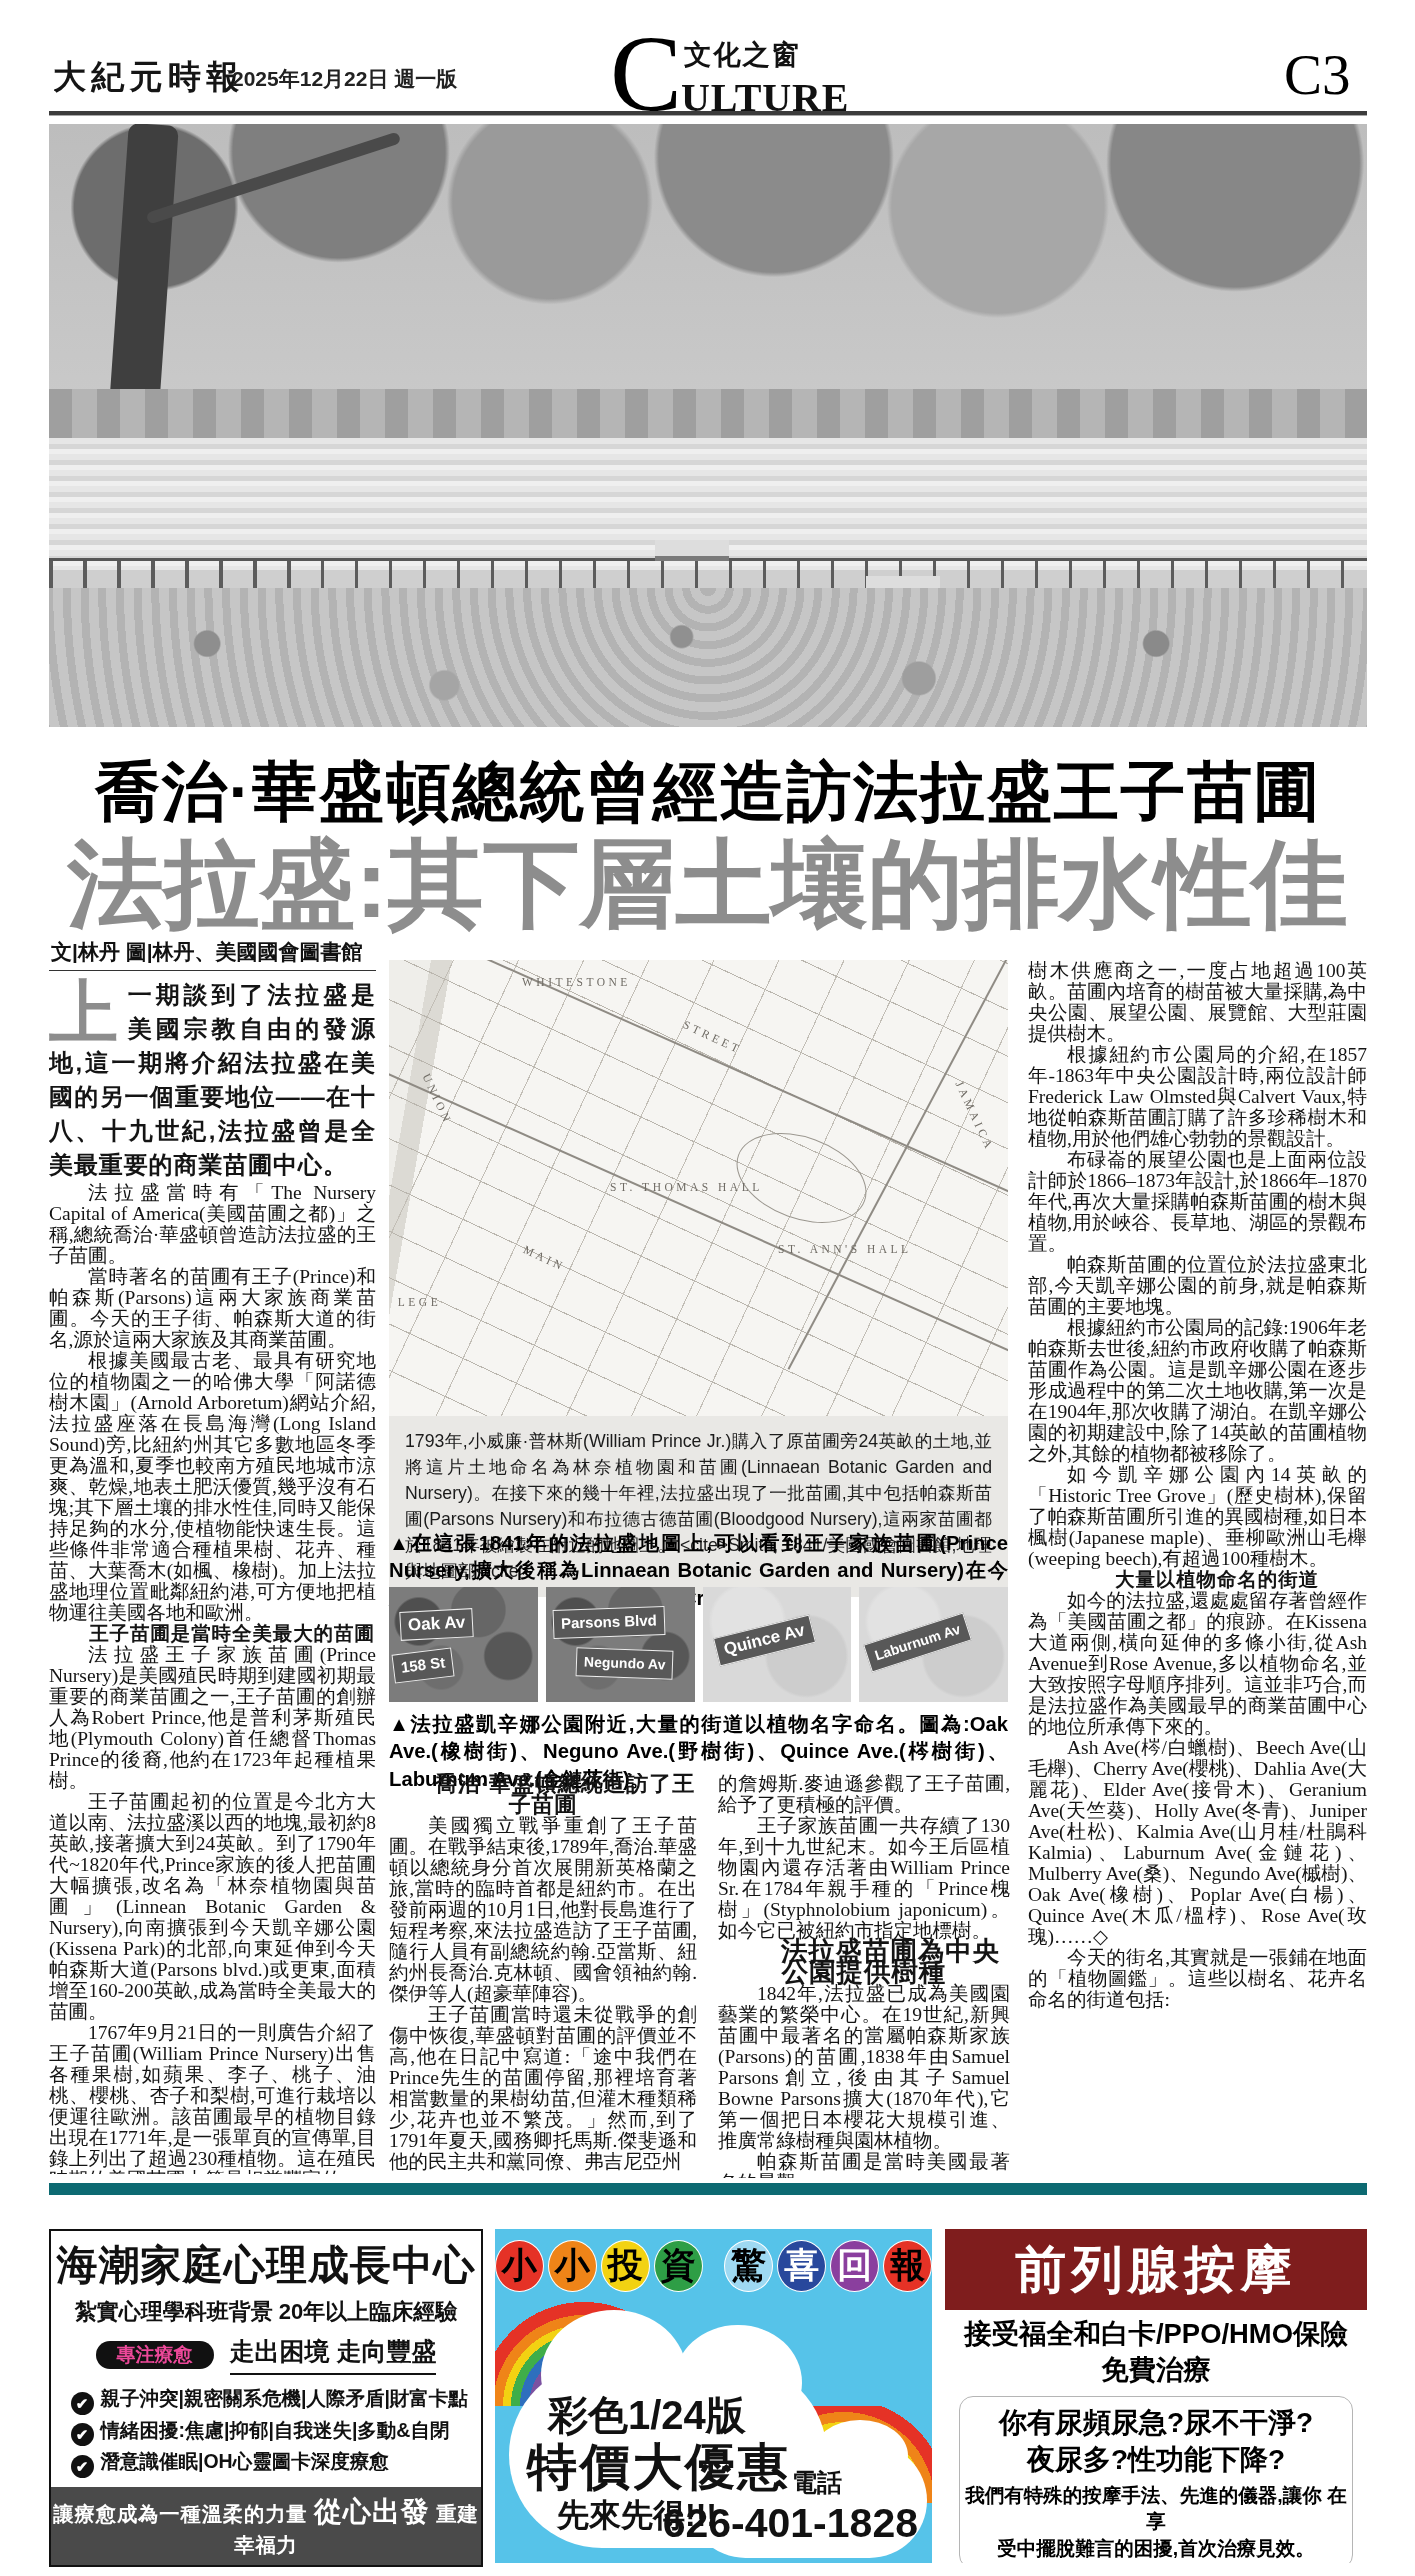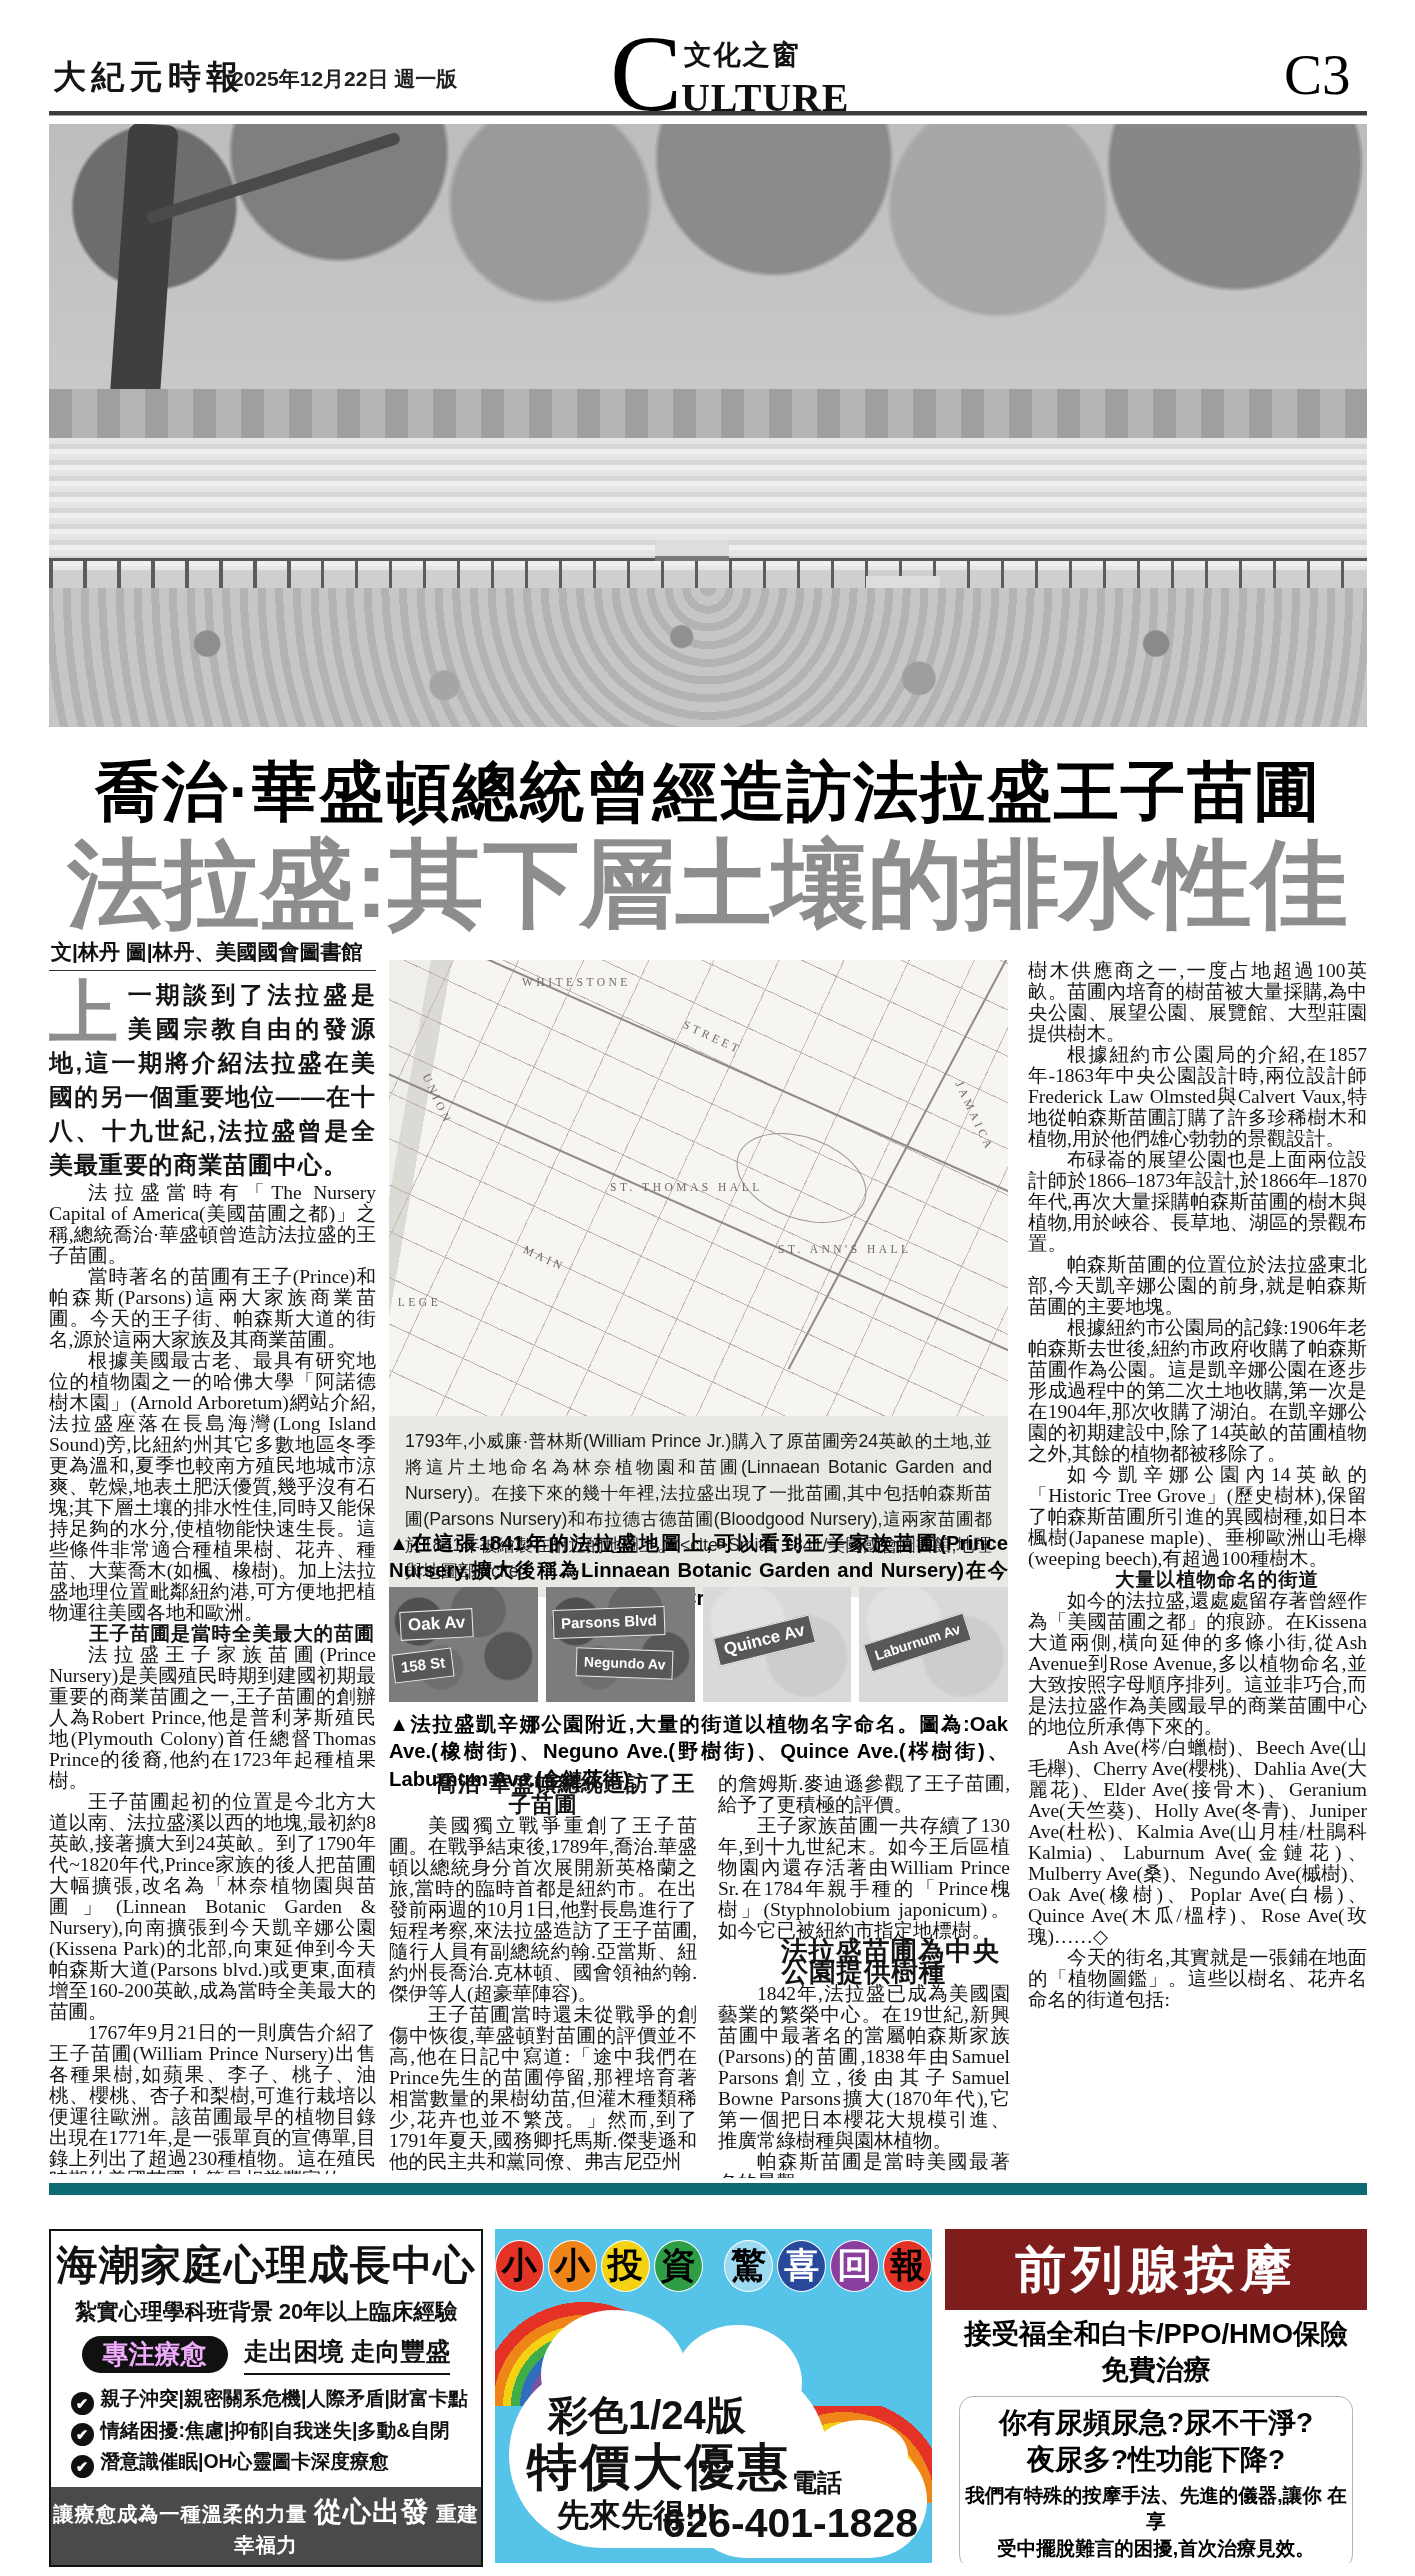--- a/index.html
+++ b/index.html
@@ -110,21 +110,21 @@
 
   
   .teal-rule{left:49px;top:2183px;width:1318px;height:11.5px;background:#0d6a72;}
 
   
   .ad1{left:49px;top:2229px;width:430px;height:334px;border:2.7px solid #111;background:#fff;
        overflow:hidden;text-align:center;}
   .ad1-title{font-size:41px;font-weight:900;letter-spacing:0.9px;margin-top:7px;}
   .ad1-sub{font-size:22px;font-weight:800;margin-top:3.5px;}
   .ad1-row{display:flex;align-items:center;justify-content:center;gap:16px;margin-top:8.8px;}
-  .pill{background:#111;color:#f0abfc;border-radius:26.5px;font-size:26px;font-weight:900;
+  .pill{background:#111;color:#ec4899;border-radius:26.5px;font-size:19px;font-weight:900;
         padding:1px 21px;}
   .slogan{font-size:25px;font-weight:900;border-bottom:2.7px solid #111;padding-bottom:4.4px;}
   .ad1-checks{text-align:left;margin:8.8px 0 0 19.5px;font-size:19.5px;font-weight:800;line-height:31px;}
   .chk{display:inline-flex;width:23px;height:23px;border-radius:50%;background:#111;color:#fff;
        align-items:center;justify-content:center;font-size:15px;margin-right:7px;vertical-align:-3.5px;}
   .ad1-bar{background:#4a4a4a;color:#fff;font-size:20.3px;font-weight:900;margin-top:8.8px;
            padding:6.2px 0;letter-spacing:0.9px;}
   .ad1-bar .big{font-size:28px;}
 
   .ad2{left:495px;top:2229px;width:437px;height:334px;background:#56c3e9;overflow:hidden;}

